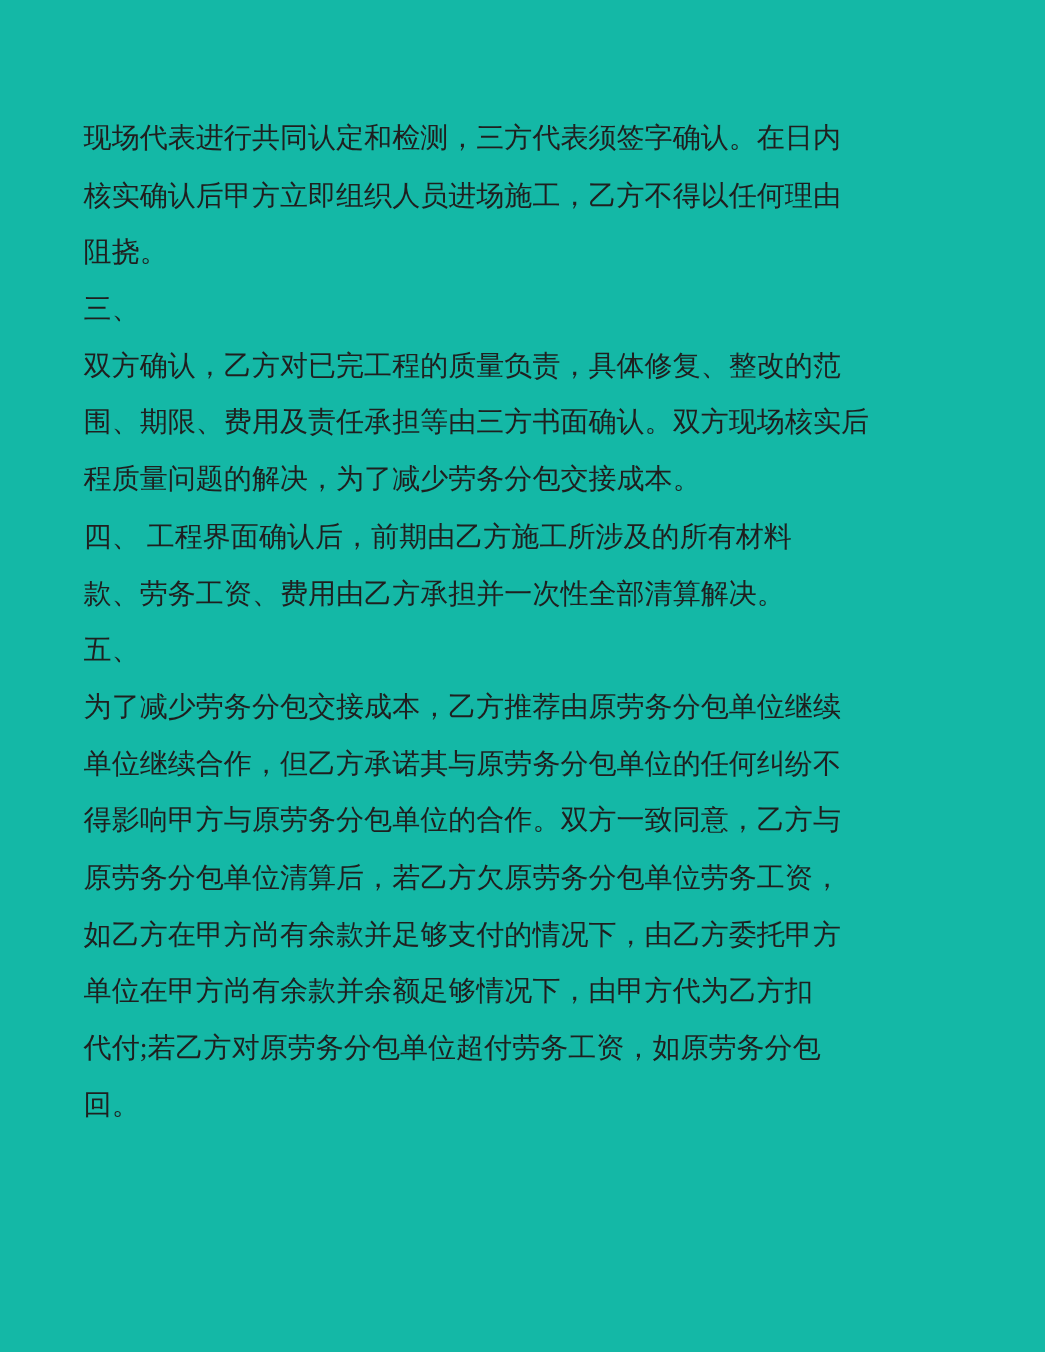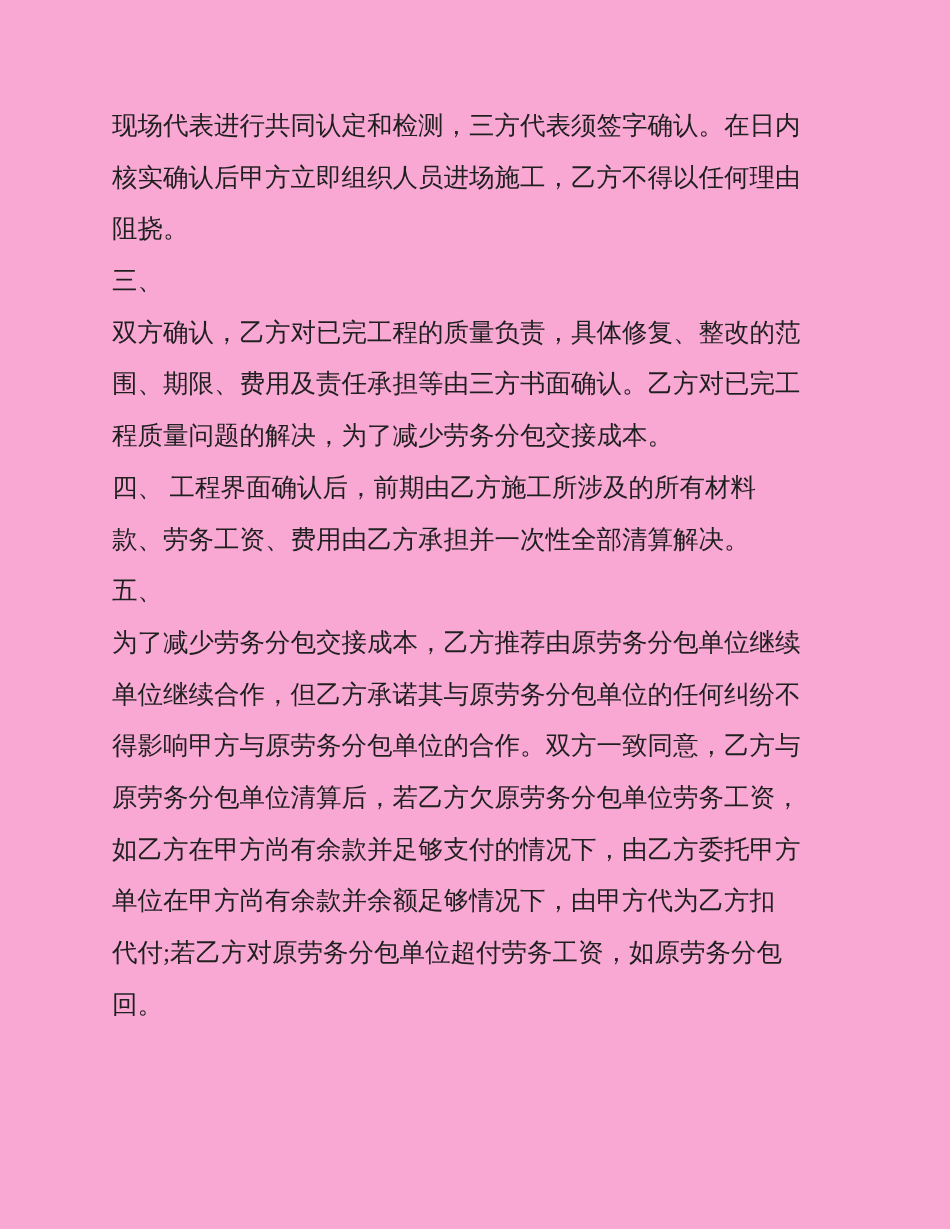--- a/index.html
+++ b/index.html
@@ -9,23 +9,23 @@
   body {
     width: 950px;
     height: 1229px;
     background: #fcfcfb;
     overflow: hidden;
   }
   .page {
     position: relative;
     width: 950px;
     height: 1229px;
-    background: #f9a8d4;
+    background: #14b8a6;
     box-sizing: border-box;
-    padding: 100px 130px 0 112px;
+    padding: 100px 130px 0 76px;
     font-family: "Liberation Serif", "DejaVu Serif", serif;
     color: #1f1f1f;
   }
   .textblock {
     width: 680px;
   }
   .line {
     height: 51.7px;
     line-height: 51.7px;
     font-size: 25.5px;
@@ -37,21 +37,21 @@
 </head>
 <body>
 
 <div class="page">
   <div class="textblock">
     <div class="line">现场代表进行共同认定和检测，三方代表须签字确认。在日内</div>
     <div class="line">核实确认后甲方立即组织人员进场施工，乙方不得以任何理由</div>
     <div class="line">阻挠。</div>
     <div class="line">三、</div>
     <div class="line">双方确认，乙方对已完工程的质量负责，具体修复、整改的范</div>
-    <div class="line">围、期限、费用及责任承担等由三方书面确认。乙方对已完工</div>
+    <div class="line">围、期限、费用及责任承担等由三方书面确认。双方现场核实后</div>
     <div class="line">程质量问题的解决，为了减少劳务分包交接成本。</div>
     <div class="line">四、 工程界面确认后，前期由乙方施工所涉及的所有材料</div>
     <div class="line">款、劳务工资、费用由乙方承担并一次性全部清算解决。</div>
     <div class="line">五、</div>
     <div class="line">为了减少劳务分包交接成本，乙方推荐由原劳务分包单位继续</div>
     <div class="line">单位继续合作，但乙方承诺其与原劳务分包单位的任何纠纷不</div>
     <div class="line">得影响甲方与原劳务分包单位的合作。双方一致同意，乙方与</div>
     <div class="line">原劳务分包单位清算后，若乙方欠原劳务分包单位劳务工资，</div>
     <div class="line">如乙方在甲方尚有余款并足够支付的情况下，由乙方委托甲方</div>
     <div class="line">单位在甲方尚有余款并余额足够情况下，由甲方代为乙方扣</div>

